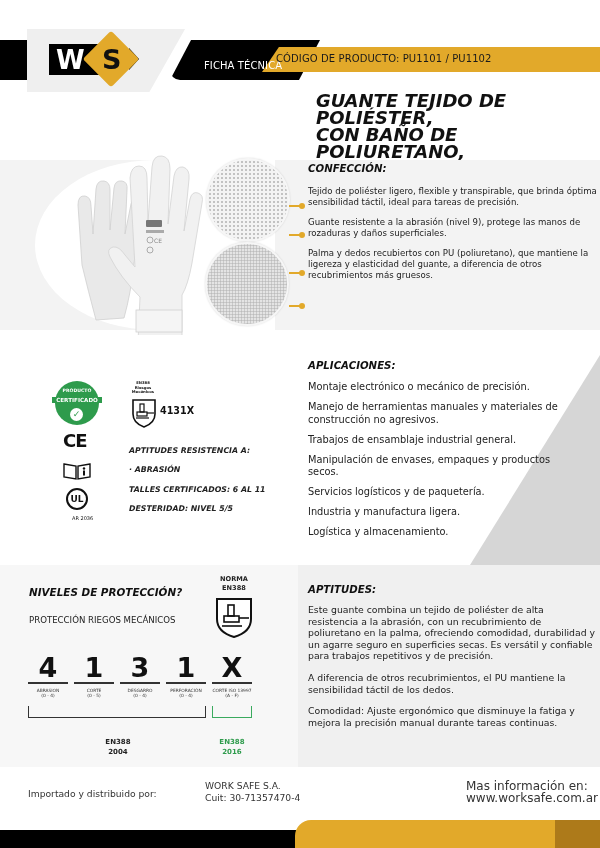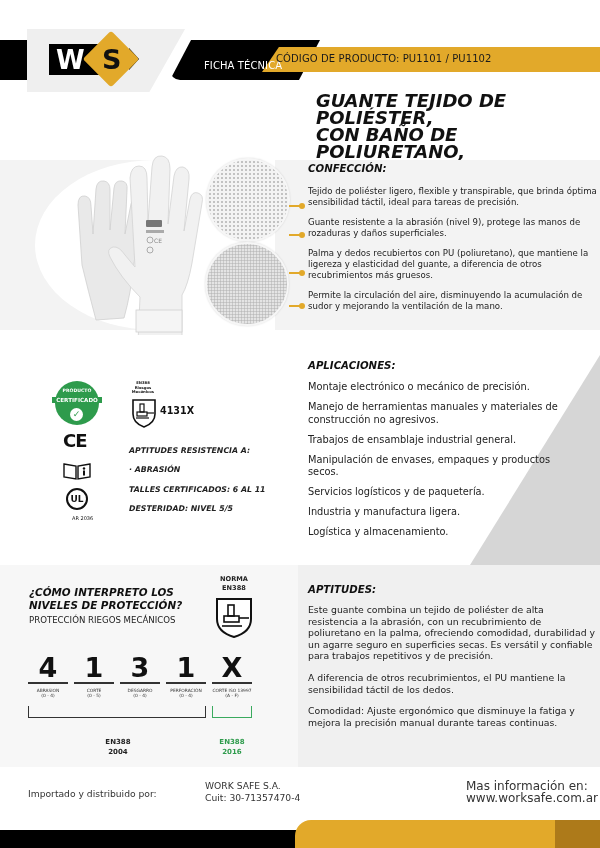--- a/index.html
+++ b/index.html
@@ -144,21 +144,20 @@
 <div class="conn" style="top:205px;"></div>
 <div class="conn" style="top:234px;"></div>
 <div class="conn" style="top:272px;"></div>
 <div class="conn" style="top:305px;"></div>
 
 <div class="sec-head" style="left:308px; top:163px;text-align:center;">CONFECCIÓN:</div>
 <div class="conf-list">
   <p>Tejido de poliéster ligero, flexible y transpirable, que brinda óptima sensibilidad táctil, ideal para tareas de precisión.</p>
   <p>Guante resistente a la abrasión (nivel 9), protege las manos de rozaduras y daños superficiales.</p>
   <p>Palma y dedos recubiertos con PU (poliuretano), que mantiene la ligereza y elasticidad del guante, a diferencia de otros recubrimientos más gruesos.</p>
-  <p>Permite la circulación del aire, disminuyendo la acumulación de sudor y mejorando la ventilación de la mano.</p>
 </div>
 
 <div class="cert-badge">
   <div class="t1">PRODUCTO</div>
   <div class="t2">CERTIFICADO</div>
   <div class="chk">✓</div>
 </div>
 
 <div class="ce-mark">CE</div>
 
@@ -198,21 +197,20 @@
   <p>Manipulación de envases, empaques y productos secos.</p>
   <p>Servicios logísticos y de paquetería.</p>
   <p>Industria y manufactura ligera.</p>
   <p>Logística y almacenamiento.</p>
 </div>
 
 <div class="bot-left-bg2"></div>
 <div class="bot-right-bg2"></div>
 
 <div class="how-title">
-  <div>¿CÓMO INTERPRETO LOS</div>
   <div>NIVELES DE PROTECCIÓN?</div>
 </div>
 <div class="how-sub">PROTECCIÓN RIEGOS MECÁNICOS</div>
 
 <div class="norma-lbl">
   <div>NORMA</div>
   <div>EN388</div>
 </div>
 <svg class="shield-big" viewBox="0 0 38 42">
   <path d="M2 2 H36 V22 Q36 35 19 40 Q2 35 2 22 Z" fill="#fff" stroke="#111" stroke-width="2"></path>

